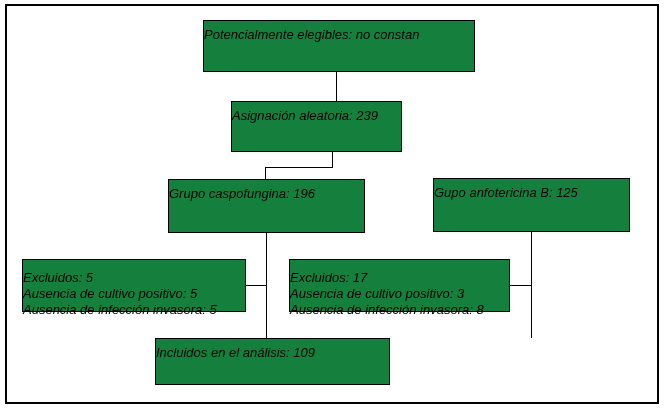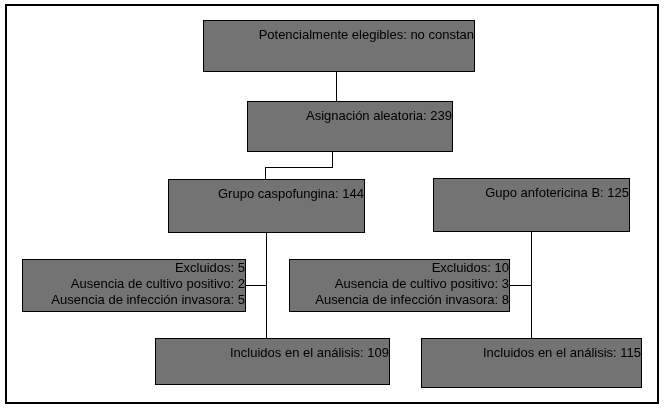--- a/index.html
+++ b/index.html
@@ -17,34 +17,35 @@
     position: absolute;
     left: 5px; top: 4px;
     width: 654px; height: 400px;
     border: 2px solid #000000;
     box-sizing: border-box;
   }
   .fbox {
     position: absolute;
     box-sizing: border-box;
     border: 1px solid #000000;
-    background: #737373;
-    text-align: right;
+    background: #15803d;
+    text-align: left;
     line-height: 16px;
+    font-style: italic;
   }
   .fbox.single { padding-top: 6px; }
-  .fbox.multi  { padding-top: 0; }
+  .fbox.multi  { padding-top: 10px; }
   .fbox.multi span { display: block; }
   .vline, .hline { position: absolute; background: #000000; }
 
   
   #b-eligible      { left:203px; top:20px;  width:272px; height:52px; }
-  #b-random        { left:247px; top:101px; width:206px; height:51px; }
+  #b-random        { left:231px; top:101px; width:171px; height:51px; }
   #b-caspo         { left:168px; top:179px; width:197px; height:54px; }
-  #b-ampho         { left:433px; top:178px; width:197px; height:54px;padding-left:20px; }
+  #b-ampho         { left:433px; top:178px; width:197px; height:54px; }
   #b-excl-caspo    { left:22px;  top:259px; width:224px; height:53px; }
   #b-excl-ampho    { left:289px; top:259px; width:221px; height:53px; }
   #b-anal-caspo    { left:155px; top:338px; width:235px; height:47px; }
   #b-anal-ampho    { left:421px; top:338px; width:221px; height:50px; }
 
   
   #c-eligible-random   { left:336px; top:72px;  width:1px;  height:29px; }
   #c-random-stub       { left:332px; top:152px; width:1px;  height:16px; }
   #c-step-horizontal   { left:265px; top:167px; width:68px; height:1px; }
   #c-step-down         { left:265px; top:167px; width:1px;  height:12px; }
@@ -57,39 +58,38 @@
 <body>
 
 <div class="stage">
 
   <div class="frame"></div>
 
   <div class="fbox single" id="b-eligible">Potencialmente elegibles: no constan</div>
 
   <div class="fbox single" id="b-random">Asignación aleatoria: 239</div>
 
-  <div class="fbox single" id="b-caspo">Grupo caspofungina: 144</div>
+  <div class="fbox single" id="b-caspo">Grupo caspofungina: 196</div>
 
   <div class="fbox single" id="b-ampho">Gupo anfotericina B: 125</div>
 
   <div class="fbox multi" id="b-excl-caspo">
     <span>Excluidos: 5</span>
-    <span>Ausencia de cultivo positivo: 2</span>
+    <span>Ausencia de cultivo positivo: 5</span>
     <span>Ausencia de infección invasora: 5</span>
   </div>
 
   <div class="fbox multi" id="b-excl-ampho">
-    <span>Excluidos: 10</span>
+    <span>Excluidos: 17</span>
     <span>Ausencia de cultivo positivo: 3</span>
     <span>Ausencia de infección invasora: 8</span>
   </div>
 
   <div class="fbox single" id="b-anal-caspo">Incluidos en el análisis: 109</div>
 
-  <div class="fbox single" id="b-anal-ampho">Incluidos en el análisis: 115</div>
 
   <div class="vline" id="c-eligible-random"></div>
   <div class="vline" id="c-random-stub"></div>
   <div class="hline" id="c-step-horizontal"></div>
   <div class="vline" id="c-step-down"></div>
   <div class="vline" id="c-left-trunk"></div>
   <div class="hline" id="c-excl-caspo-stub"></div>
   <div class="vline" id="c-right-trunk"></div>
   <div class="hline" id="c-excl-ampho-stub"></div>
 

